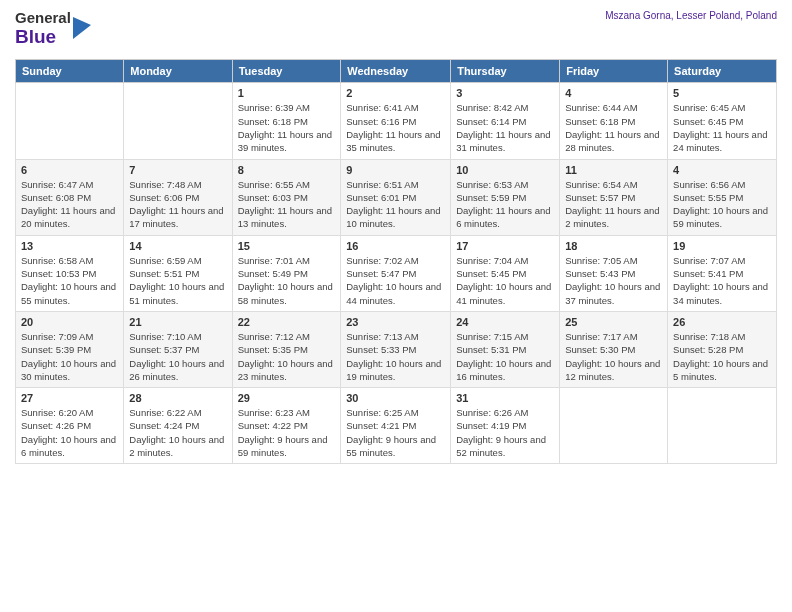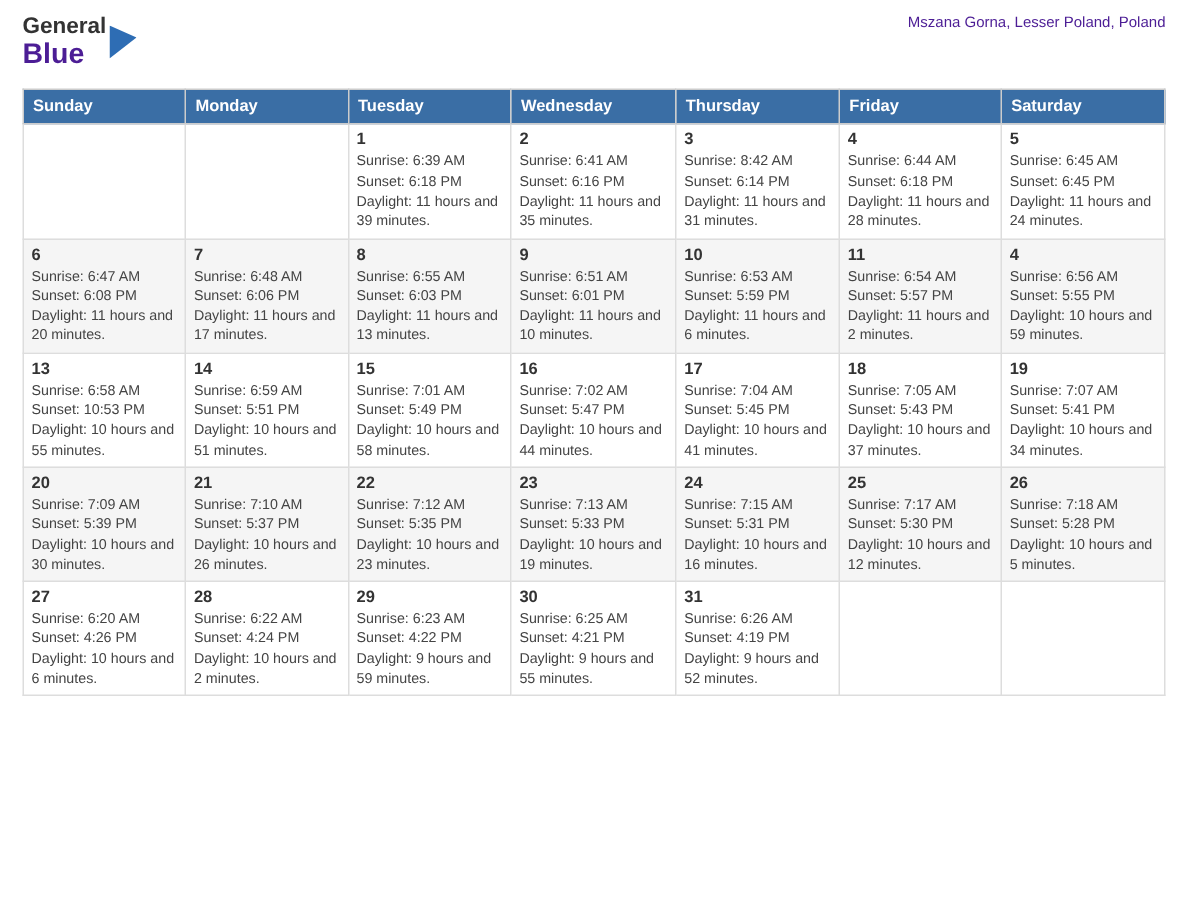--- a/index.html
+++ b/index.html
@@ -184,21 +184,21 @@
             <div class="day-number">6</div>
             <div class="day-info">
               <div>Sunrise: 6:47 AM</div>
               <div>Sunset: 6:08 PM</div>
               <div>Daylight: 11 hours and 20 minutes.</div>
             </div>
           </td>
           <td>
             <div class="day-number">7</div>
             <div class="day-info">
-              <div>Sunrise: 6:48 AM</div>
+              <div>Sunrise: 7:48 AM</div>
               <div>Sunset: 6:06 PM</div>
               <div>Daylight: 11 hours and 17 minutes.</div>
             </div>
           </td>
           <td>
             <div class="day-number">8</div>
             <div class="day-info">
               <div>Sunrise: 6:55 AM</div>
               <div>Sunset: 6:03 PM</div>
               <div>Daylight: 11 hours and 13 minutes.</div>

